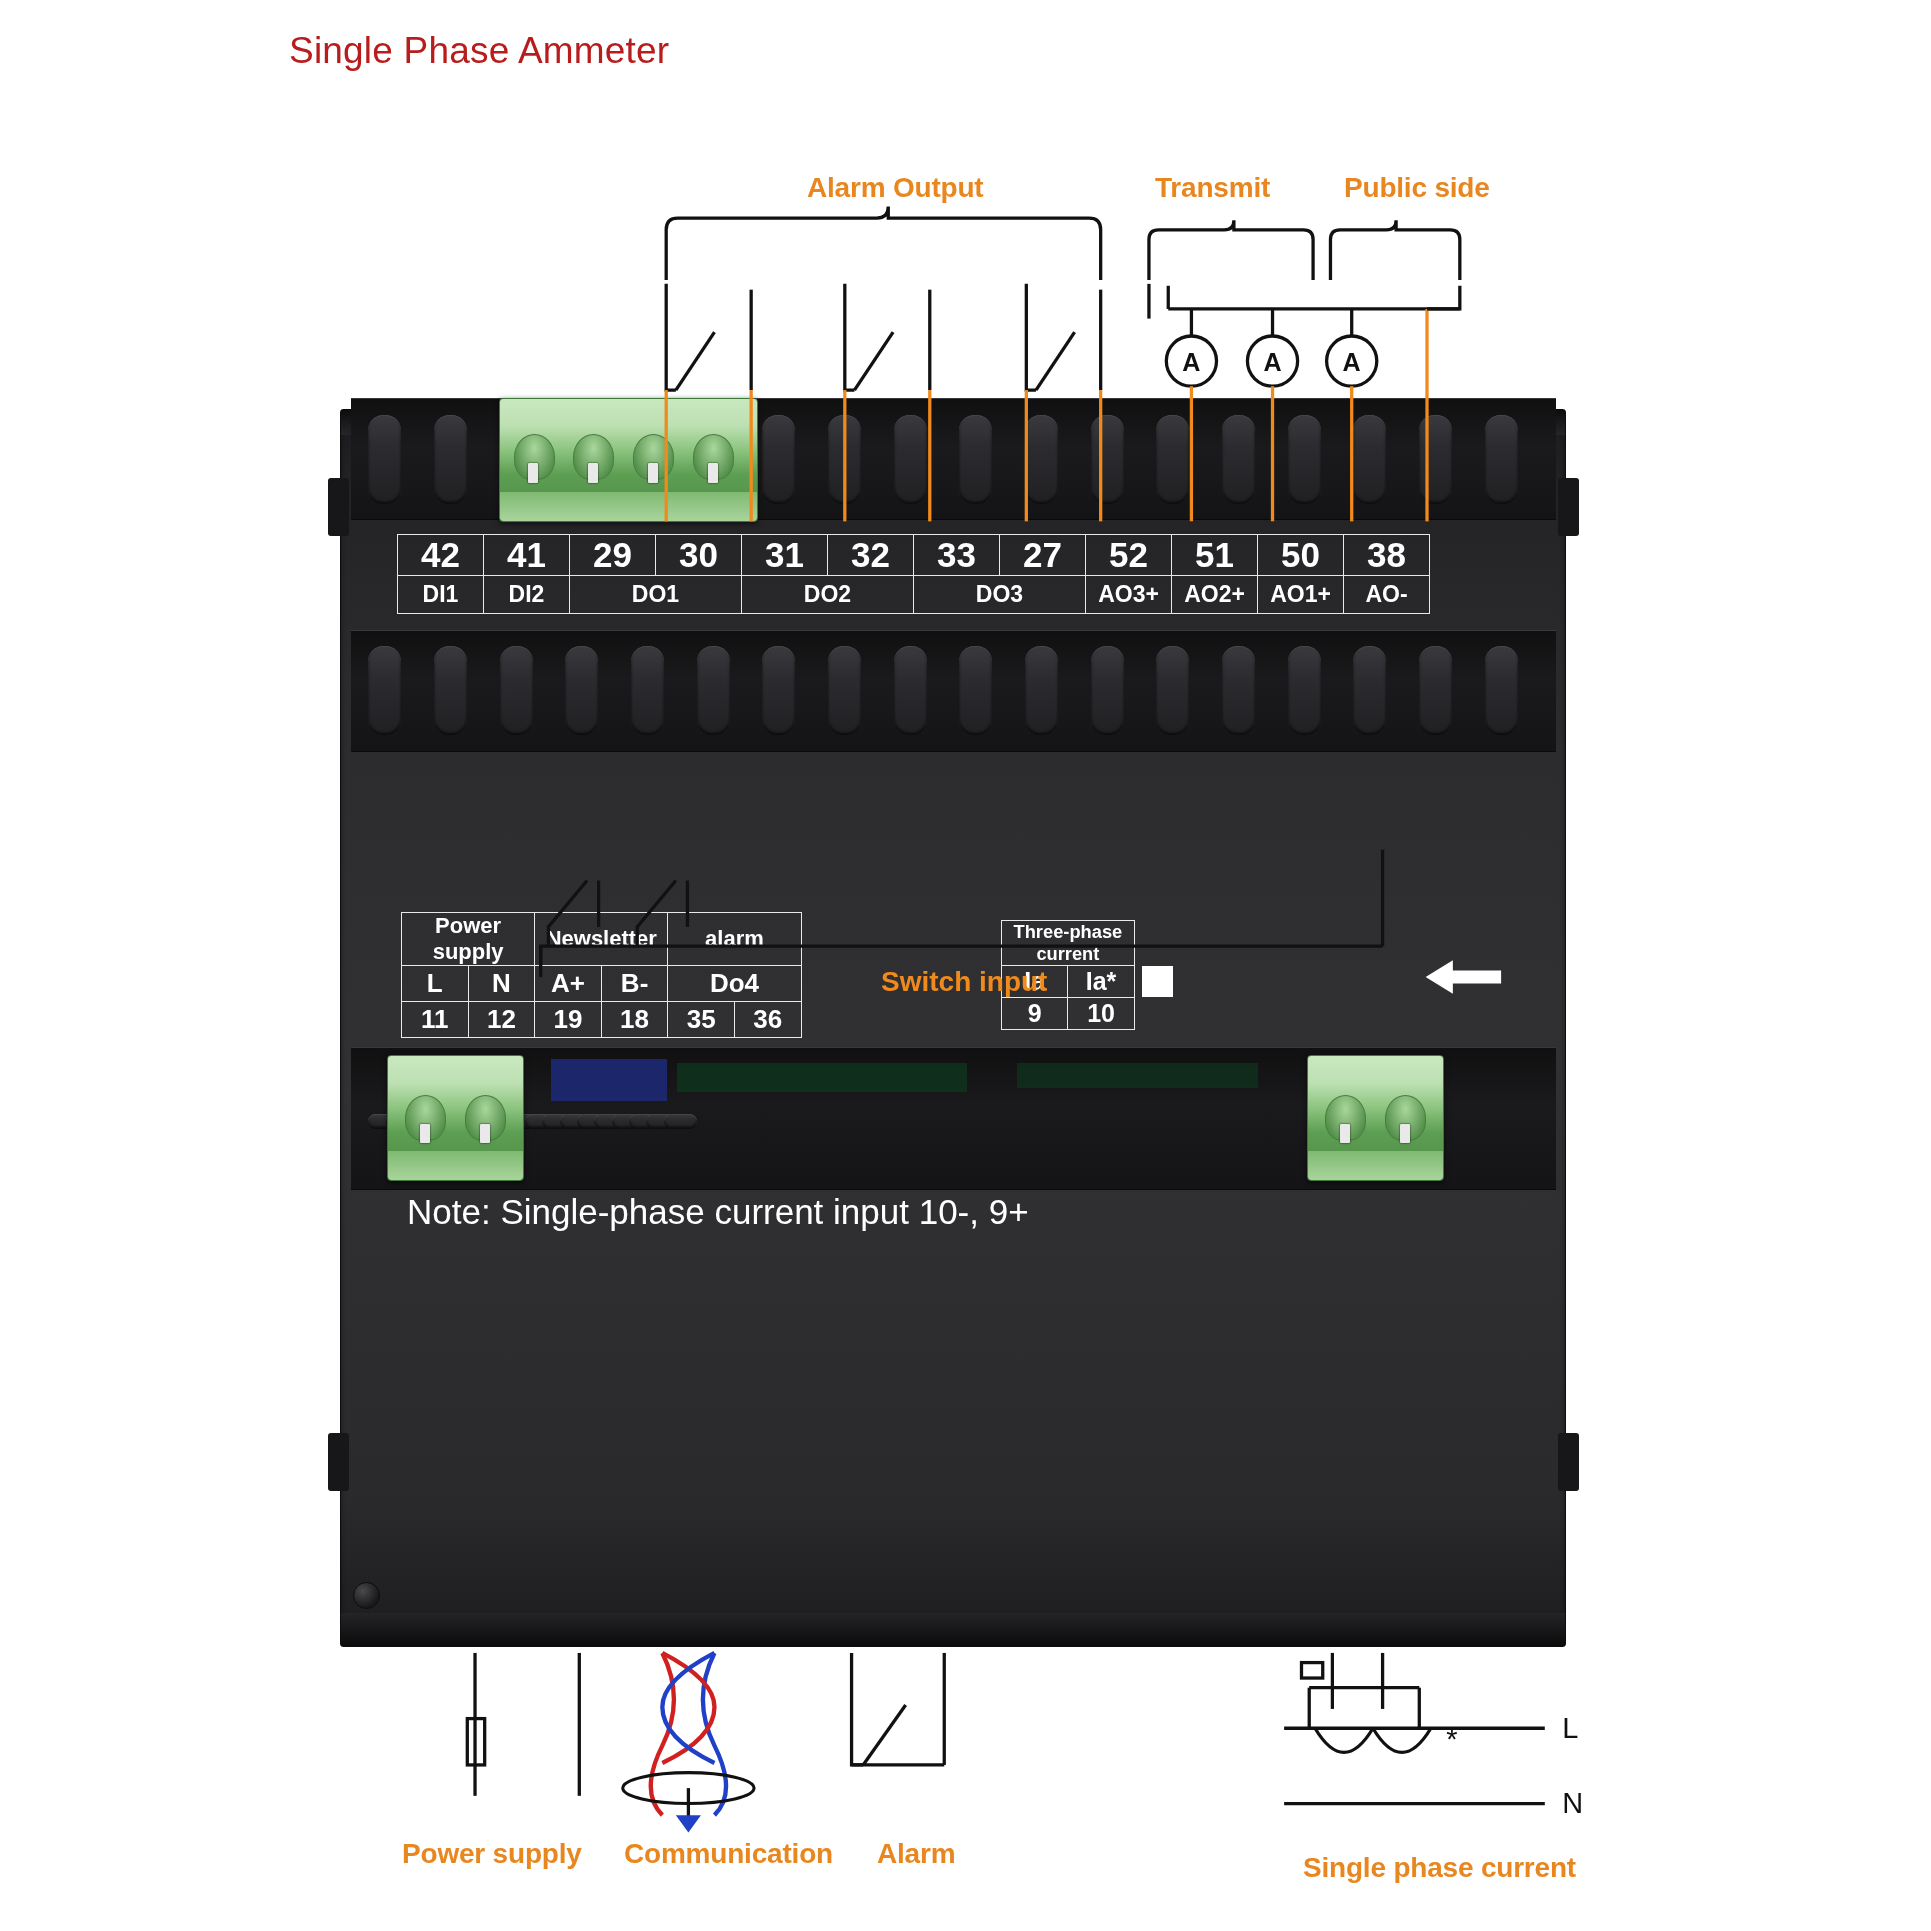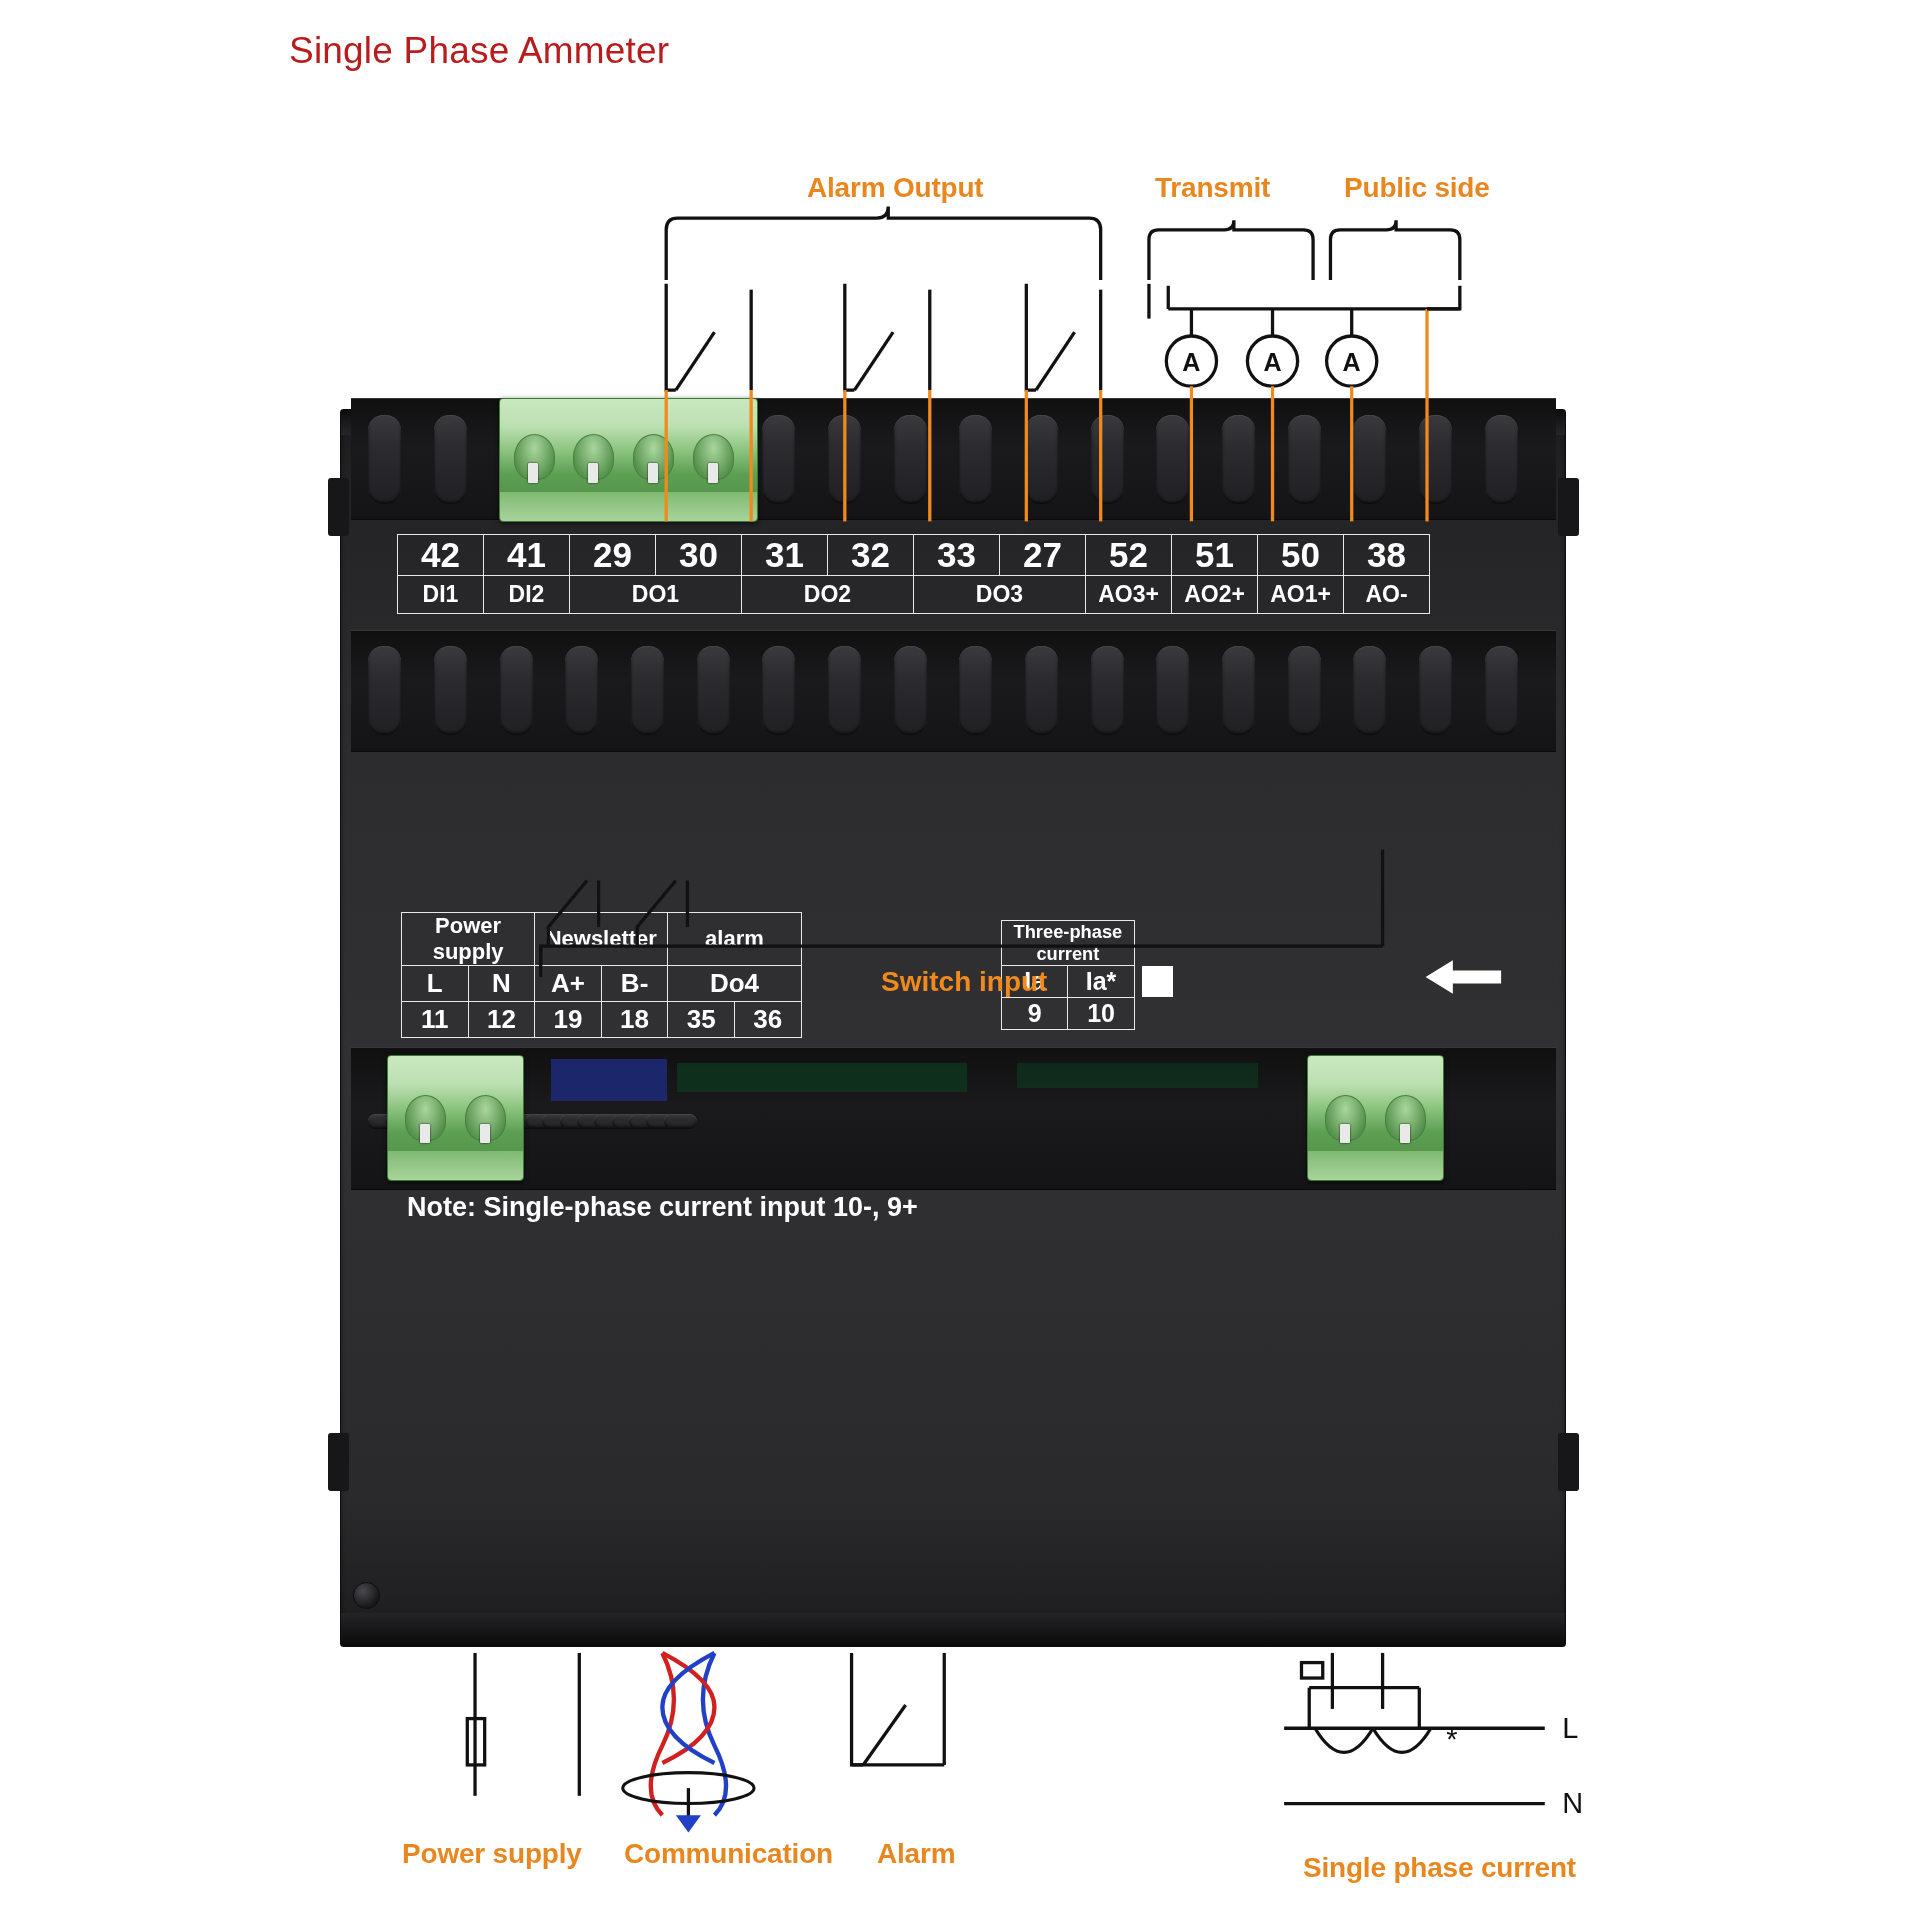--- a/index.html
+++ b/index.html
@@ -45,21 +45,21 @@
   .ptable{position:absolute;border:1.9px solid #e9e9e9;border-collapse:collapse;}
   .ptable td{border:1.9px solid #e9e9e9;color:#fff;text-align:center;font-weight:700;
              font-family:"Liberation Sans",sans-serif;padding:0;}
   #term-table td{font-size:23px;height:37px;}
   #term-table td.num{font-size:35px;}
   #pwr-table td{font-size:26px;height:35px;padding:0 5.8px;}
   #pwr-table td.hdr{font-size:22px;}
   #tpc-table td{font-size:25px;height:31px;padding:0 7.7px;}
   #tpc-table td.hdr{font-size:18.3px;}
 
-  .note{position:absolute;color:#fff;font-size:27px;font-weight:700;white-space:nowrap;}
+  .note{position:absolute;color:#fff;font-size:35px;font-weight:400;white-space:nowrap;}
 
   
   svg.overlay{position:absolute;left:0;top:0;width:1931px;height:1931px;pointer-events:none;}
   .owire{fill:none;stroke:#F08A1C;stroke-width:3.4;}
   .blk{fill:none;stroke:#111;stroke-width:3.4;}
   .lbl-a{font-family:"Liberation Sans",sans-serif;font-size:26px;font-weight:700;fill:#111;}
   .lbl-s{font-family:"Liberation Sans",sans-serif;font-size:30px;font-weight:400;fill:#111;}
 </style>
 </head>
 <body>

